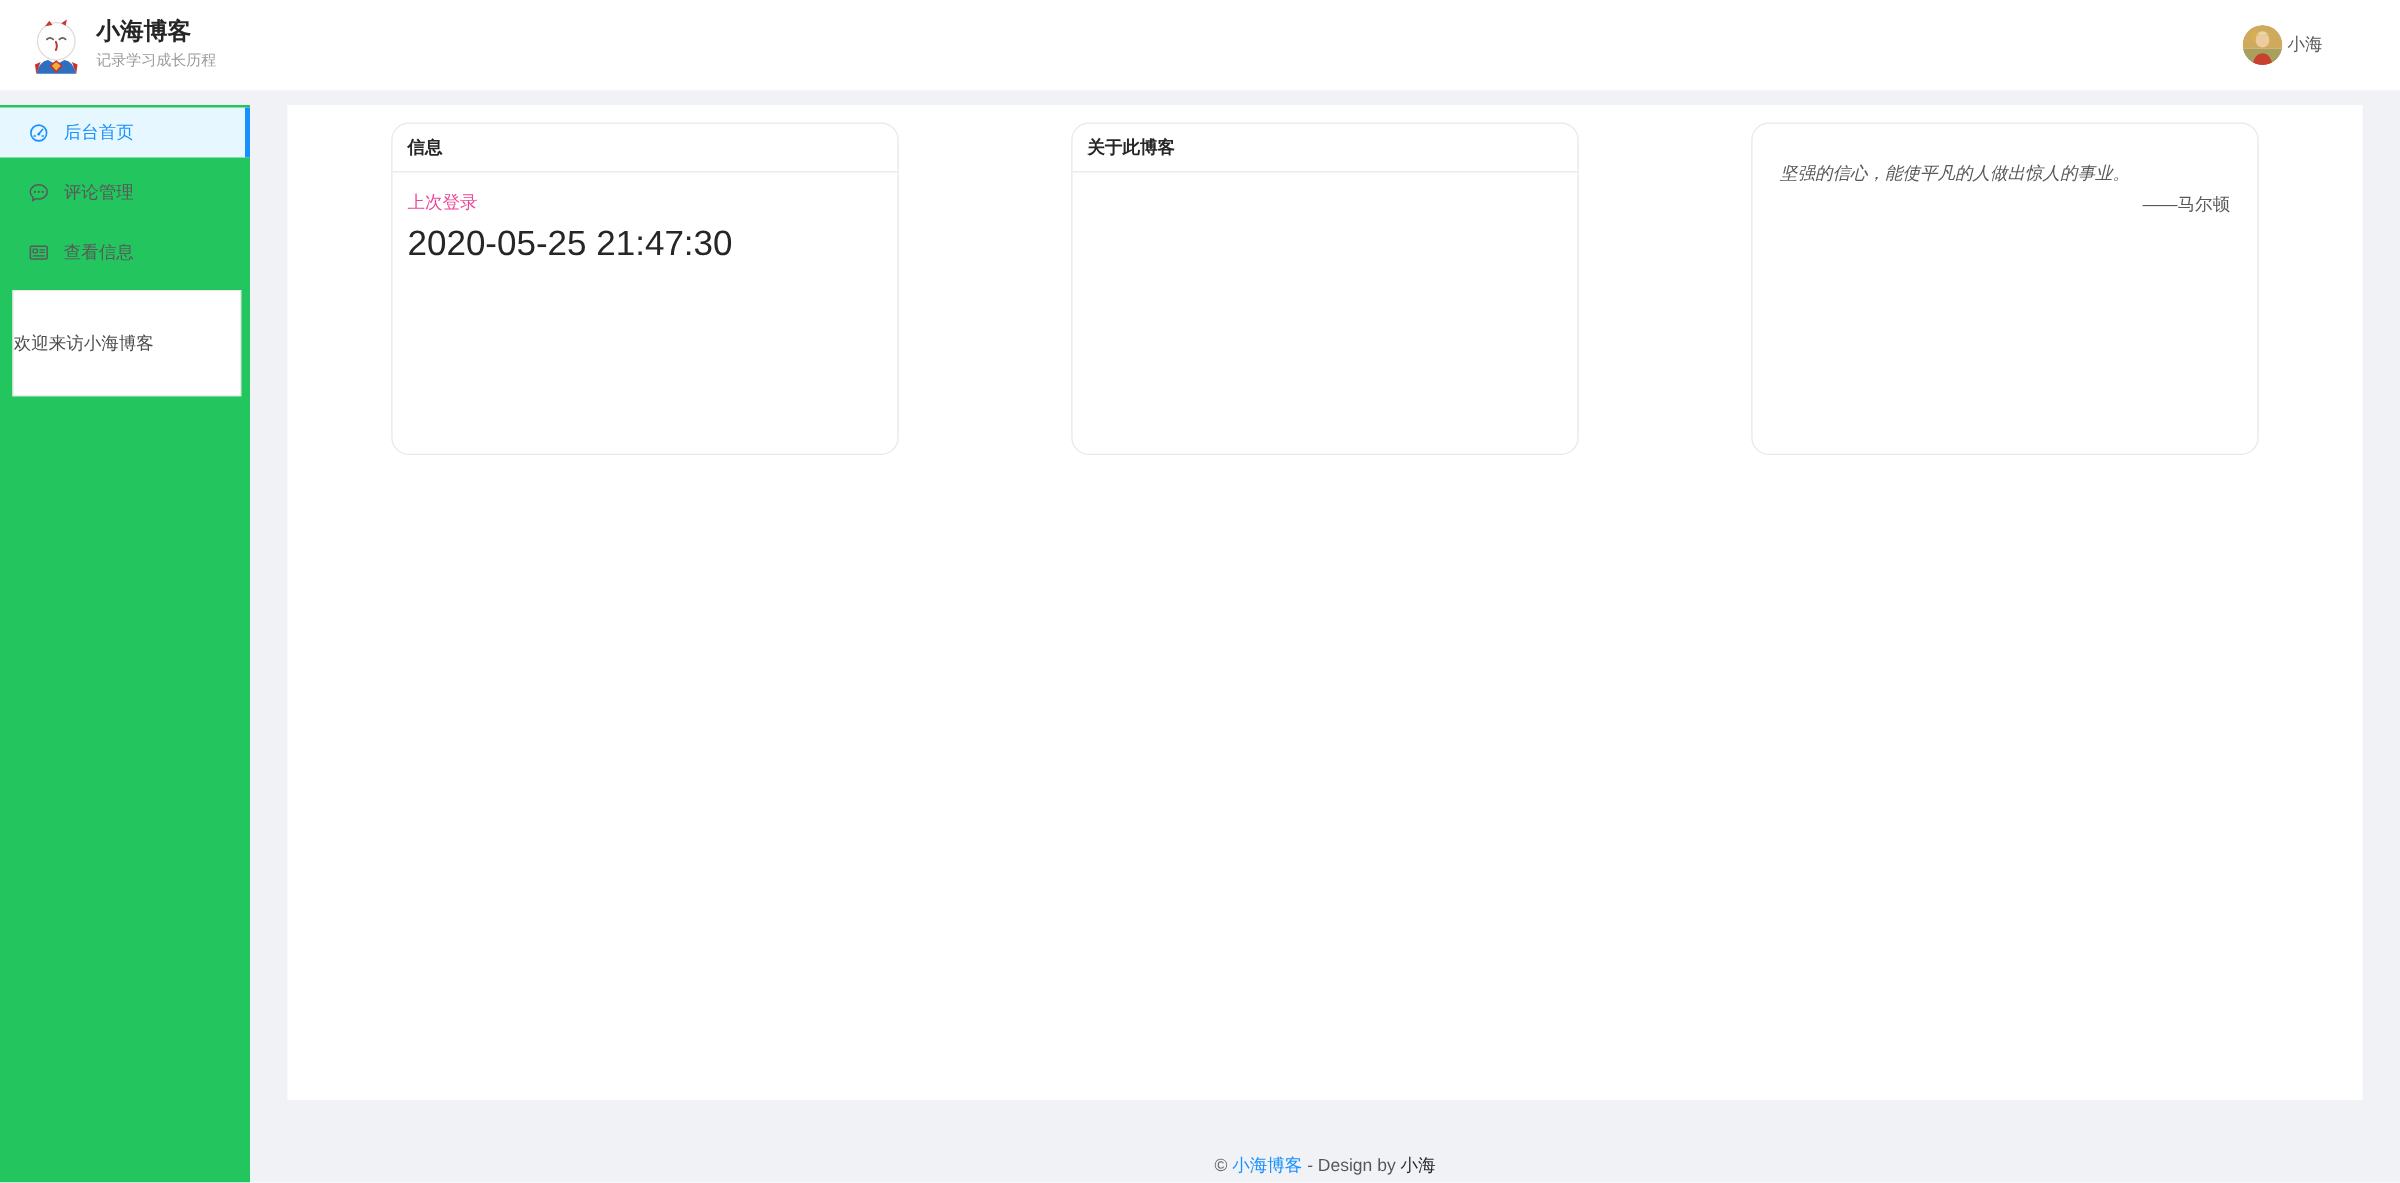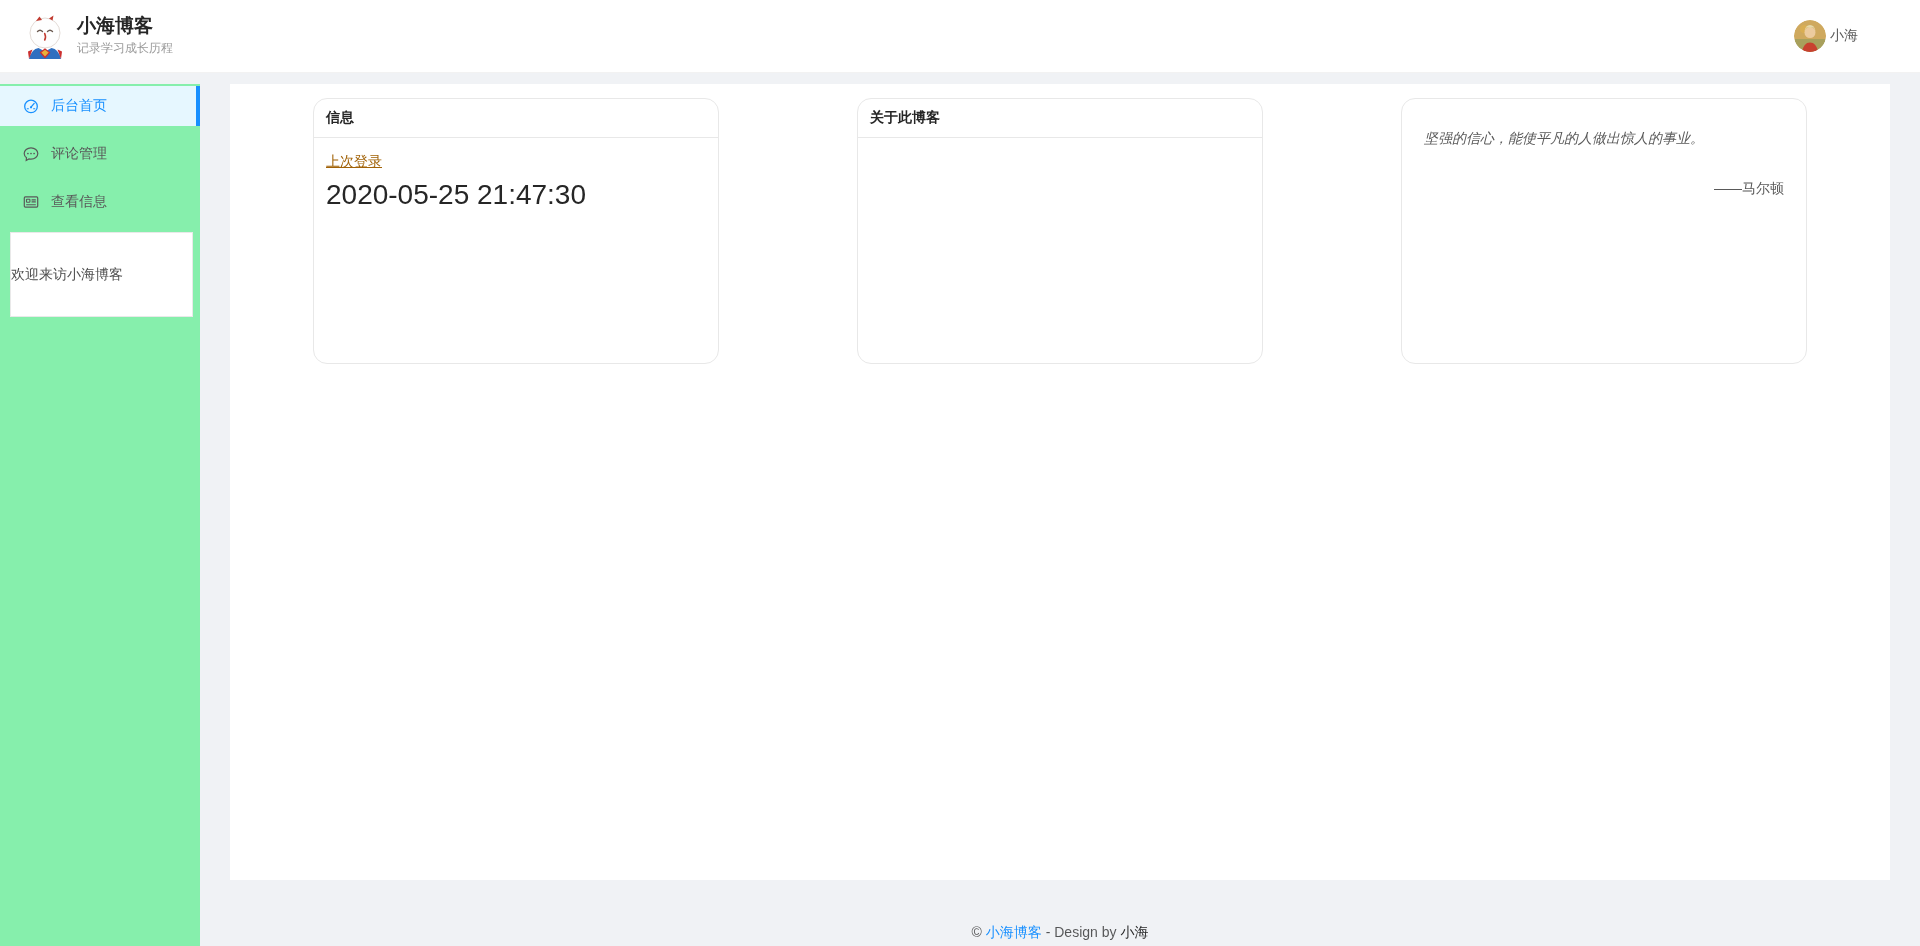--- a/index.html
+++ b/index.html
@@ -25,21 +25,21 @@
   .brand-title { font-size: 19px; font-weight: 700; color: #262626; line-height: 22px; }
   .brand-sub { font-size: 12px; color: #9b9b9b; margin-top: 3px; }
   .header-spacer { flex: 1; }
   .header-user { display: flex; align-items: center; margin-right: 62px; cursor: pointer; }
   .user-avatar { width: 32px; height: 32px; border-radius: 50%; overflow: hidden; flex: 0 0 auto; }
   .user-name { font-size: 14px; color: #595959; margin-left: 4px; }
 
   
   .sidebar {
     position: absolute; left: 0; top: 84px; width: 200px; bottom: 0;
-    background: #86efac; padding-top: 2px;
+    background: #22c55e; padding-top: 2px;
   }
   .menu-item {
     height: 40px; margin-bottom: 8px; display: flex; align-items: center;
     padding-left: 23px; font-size: 14px; color: #595959; cursor: pointer;
   }
   .menu-item .mi-icon { width: 16px; height: 16px; margin-right: 12px; flex: 0 0 auto; display: inline-flex; }
   .menu-item.active {
     background: #e6f7ff; color: #1890ff;
     border-right: 4px solid #1890ff;
   }
@@ -61,34 +61,34 @@
     border: 1px solid #e8e8e8; border-radius: 14px;
   }
   .card + .card { margin-left: 138px; }
   .card-head {
     height: 39px; border-bottom: 1px solid #e8e8e8;
     display: flex; align-items: center; padding: 0 12px;
     font-size: 14px; font-weight: 600; color: #262626;
   }
   .card-body { padding: 15px 12px; }
 
-  .stat-label { font-size: 14px; color: #a16207; margin-bottom: 7px; text-decoration: underline; }
+  .stat-label { font-size: 14px; color: #ec4899; margin-bottom: 7px; }
   .stat-value { font-size: 28px; color: #262626; line-height: 34px; }
 
   .about-body p { font-size: 14px; color: #595959; line-height: 21px; margin-bottom: 12px; }
   .about-body p:last-child { margin-bottom: 0; }
   .link { color: #1890ff; cursor: pointer; }
   .v-divider {
     display: inline-block; width: 1px; height: 12px;
     background: #dedede; margin: 0 10px; vertical-align: middle;
   }
 
   .quote-body { padding: 28px 22px; }
   .quote-text { font-size: 14px; font-style: italic; color: #595959; line-height: 22px; }
-  .quote-author { font-size: 14px; color: #595959; text-align: right; margin-top: 31px; }
+  .quote-author { font-size: 14px; color: #595959; text-align: right; margin-top: 6px; }
 
   
   .footer {
     position: absolute; left: 230px; top: 880px; width: 1660px;
     text-align: center; padding-top: 44px;
     font-size: 14px; color: rgba(0,0,0,.65);
   }
   .footer .designer { color: rgba(0,0,0,.85); }
 </style>
 </head>

